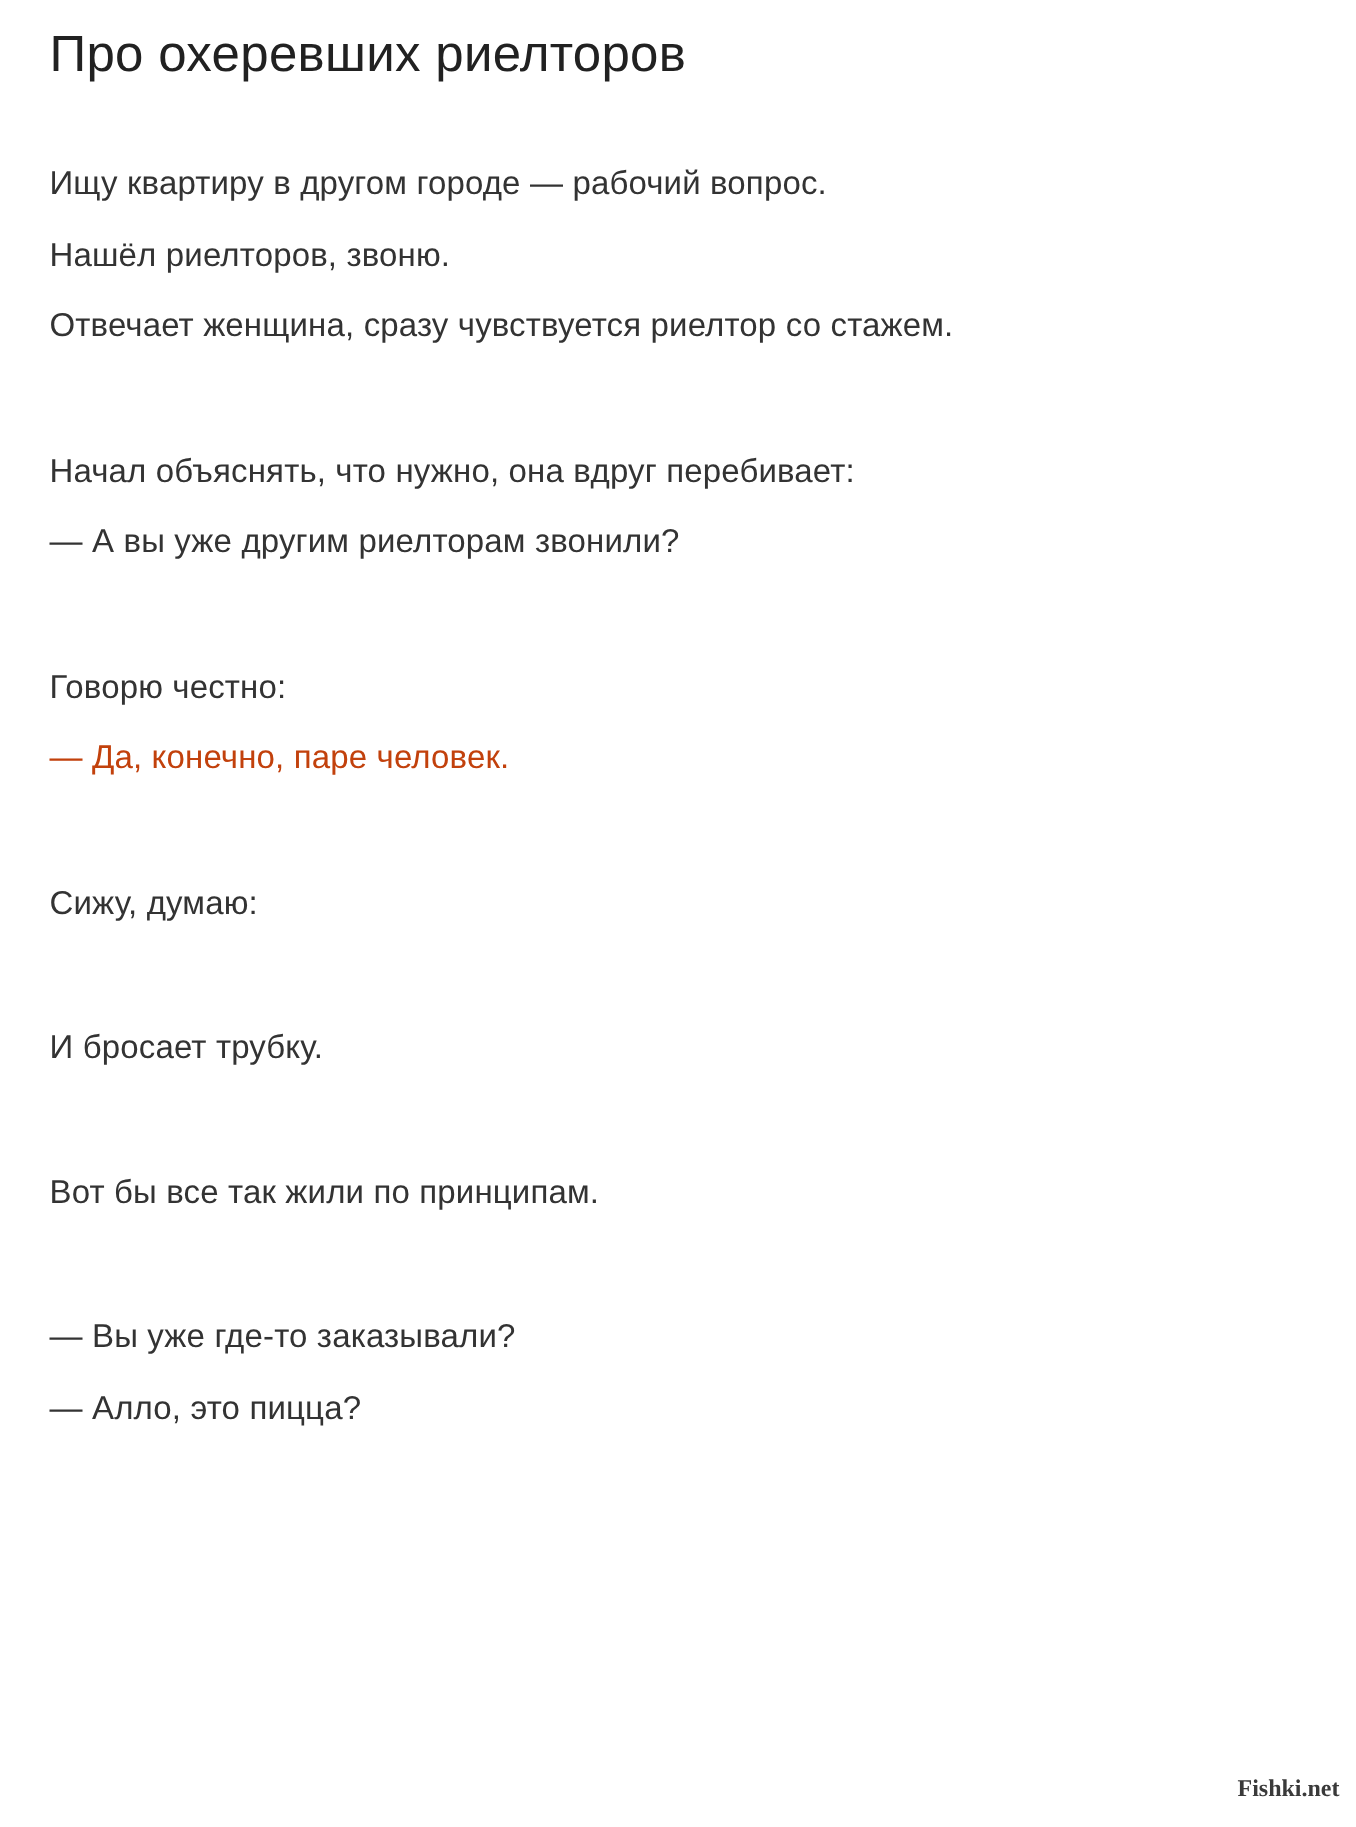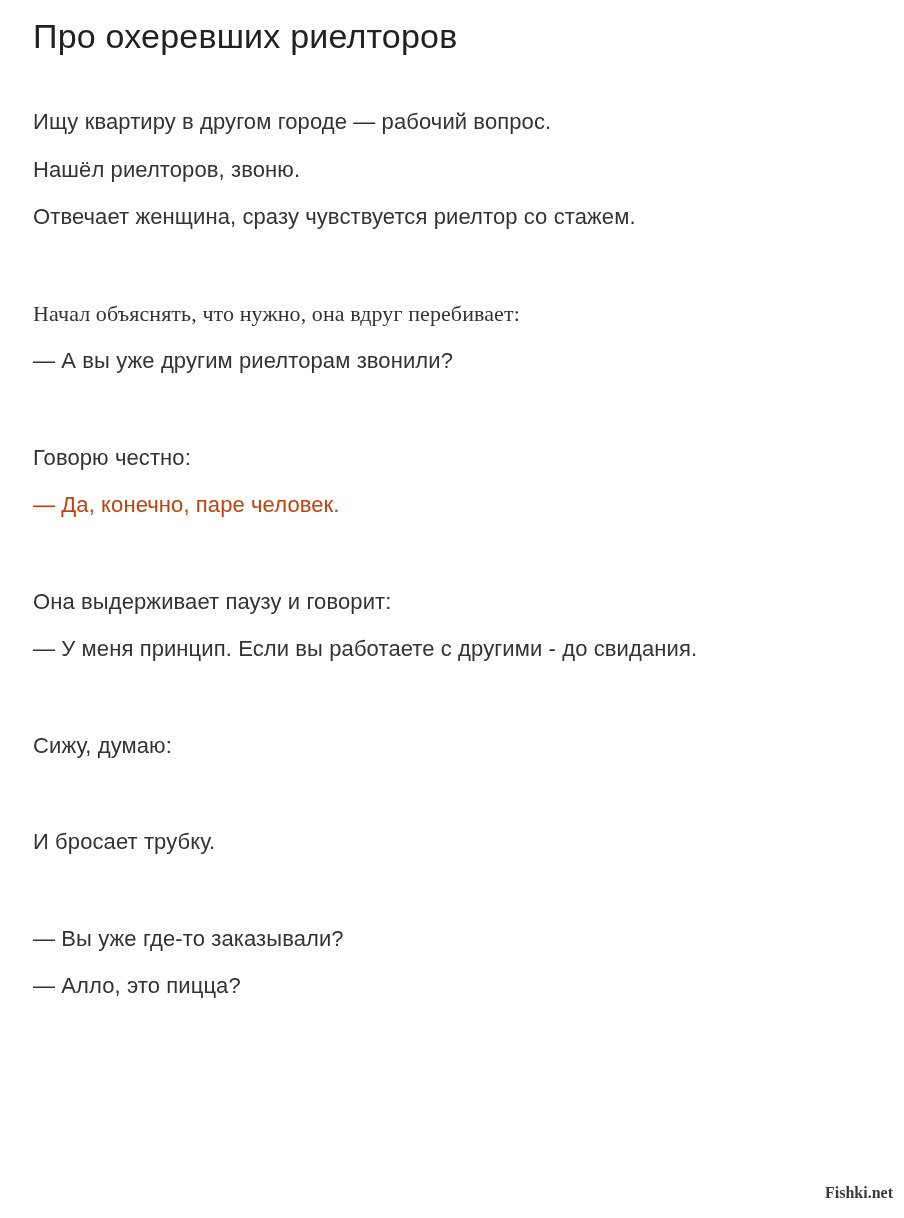--- a/index.html
+++ b/index.html
@@ -65,36 +65,35 @@
 
 <main class="page">
   <h1 class="title" style="color: rgb(33, 33, 33);">Про охеревших риелторов</h1>
   <section class="story">
       <div class="group">
         <p class="line" style="color: rgb(51, 51, 51);">Ищу квартиру в другом городе — рабочий вопрос.</p>
         <p class="line" style="color: rgb(51, 51, 51);">Нашёл риелторов, звоню.</p>
         <p class="line" style="color: rgb(51, 51, 51);">Отвечает женщина, сразу чувствуется риелтор со стажем.</p>
       </div>
       <div class="group">
-        <p class="line" style="color: rgb(51, 51, 51); font-family: Liberation Serif, serif;">Начал объяснять, что нужно, она вдруг перебивает:</p>
+        <p class="line" style="color: rgb(51, 51, 51);">Начал объяснять, что нужно, она вдруг перебивает:</p>
         <p class="line" style="color: rgb(51, 51, 51);">— А вы уже другим риелторам звонили?</p>
       </div>
       <div class="group">
         <p class="line" style="color: rgb(51, 51, 51);">Говорю честно:</p>
         <p class="line" style="color: #c2410c;">— Да, конечно, паре человек.</p>
       </div>
       <div class="group">
-        <p class="line" style="color: rgb(51, 51, 51);">Она выдерживает паузу и говорит:</p>
-        <p class="line" style="color: rgb(51, 51, 51);">— У меня принцип. Если вы работаете с другими - до свидания.</p>
-      </div>
-      <div class="group">
         <p class="line" style="color: rgb(51, 51, 51);">Сижу, думаю:</p>
       </div>
       <div class="group">
         <p class="line" style="color: rgb(51, 51, 51);">И бросает трубку.</p>
+      </div>
+      <div class="group">
+        <p class="line" style="color: rgb(51, 51, 51);">Вот бы все так жили по принципам.</p>
       </div>
       <div class="group">
         <p class="line" style="color: rgb(51, 51, 51);">— Вы уже где-то заказывали?</p>
         <p class="line" style="color: rgb(51, 51, 51);">— Алло, это пицца?</p>
       </div>
     </section>
 </main>
 
 <div class="watermark">Fishki.net</div>
 

